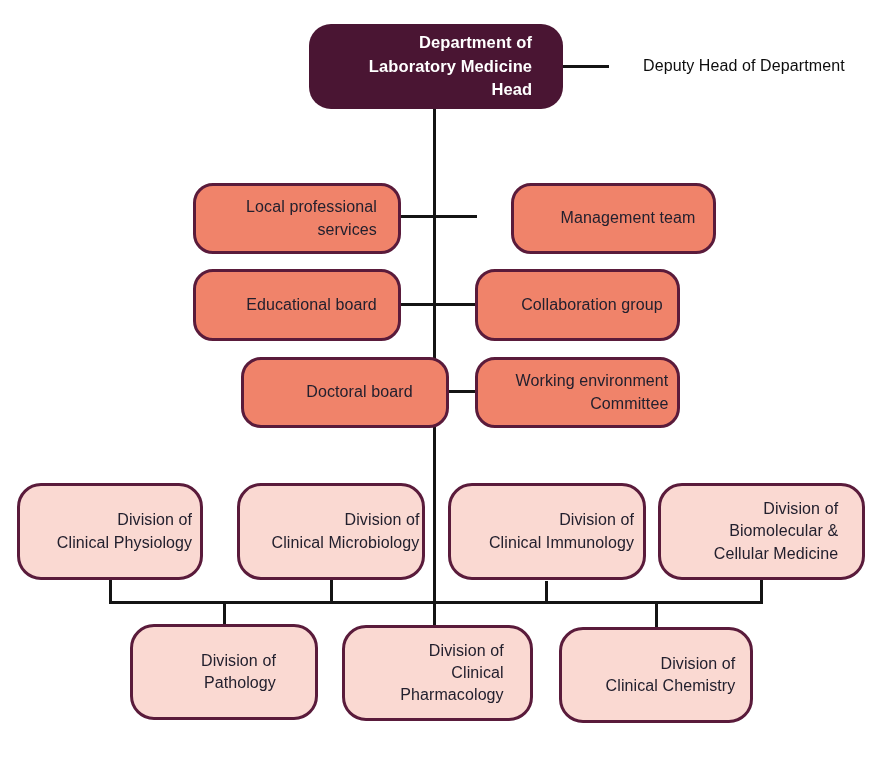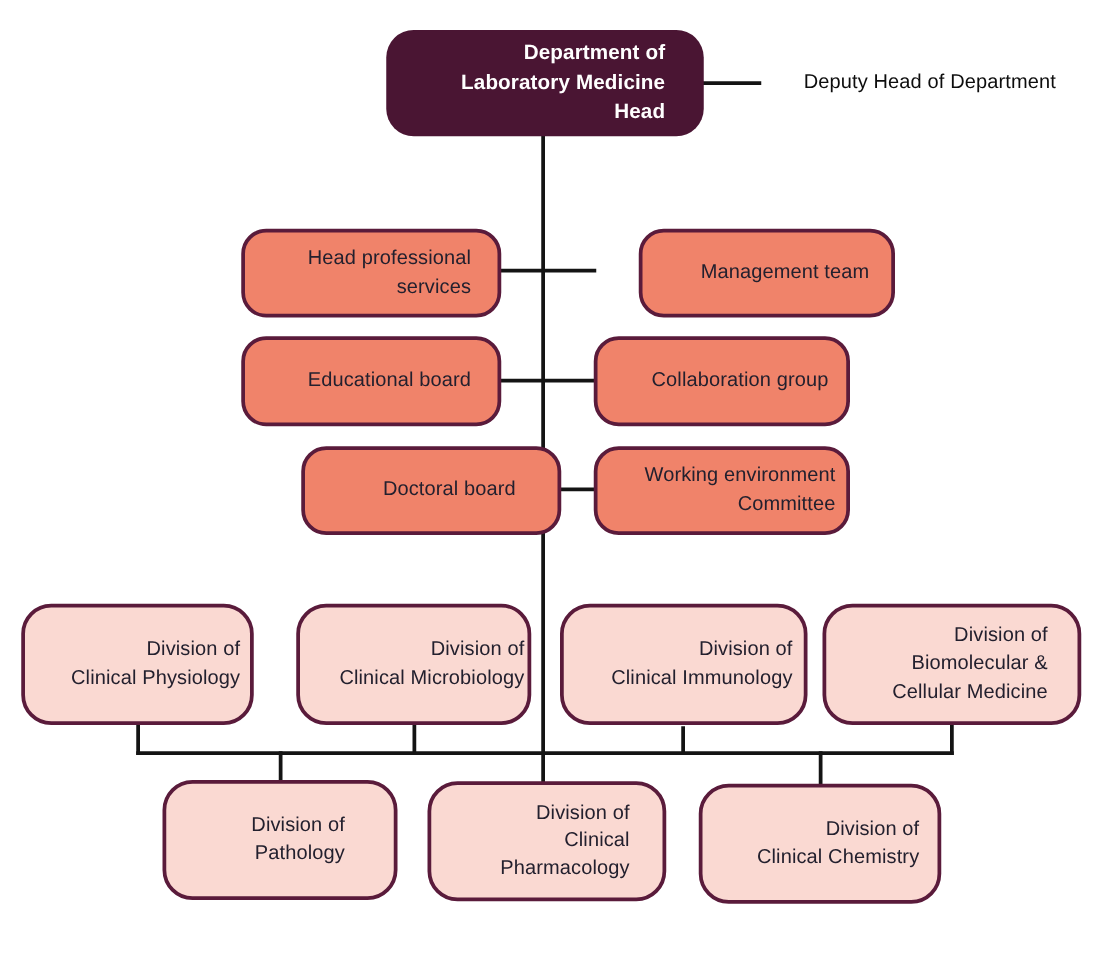--- a/index.html
+++ b/index.html
@@ -54,21 +54,21 @@
   <div class="connector" style="left:760px;top:579px;width:3px;height:25px;"></div>
   <div class="connector" style="left:223px;top:601px;width:3px;height:25px;"></div>
   <div class="connector" style="left:655px;top:601px;width:3px;height:29px;"></div>
 
   <div class="node node-head" style="left:309px;top:24px;width:254px;height:85px;">Department of
 Laboratory Medicine
 Head</div>
 
   <div class="float-label" style="left:613px;top:57px;margin-left:30px;">Deputy Head of Department</div>
 
-  <div class="node node-committee" style="left:193px;top:183px;width:208px;height:71px;">Head professional
+  <div class="node node-committee" style="left:193px;top:183px;width:208px;height:71px;">Local professional
 services</div>
   <div class="node node-committee" style="left:475px;top:183px;width:205px;height:71px;margin-left:36px;">Management team</div>
   <div class="node node-committee" style="left:193px;top:269px;width:208px;height:72px;">Educational board</div>
   <div class="node node-committee" style="left:475px;top:269px;width:205px;height:72px;">Collaboration group</div>
   <div class="node node-committee" style="left:193px;top:357px;width:208px;height:71px;margin-left:48px;">Doctoral board</div>
   <div class="node node-committee" style="left:475px;top:357px;width:205px;height:71px;">Working environment
 Committee</div>
 
   <div class="node node-division" style="left:17px;top:483px;width:186px;height:97px;">Division of
 Clinical Physiology</div>

